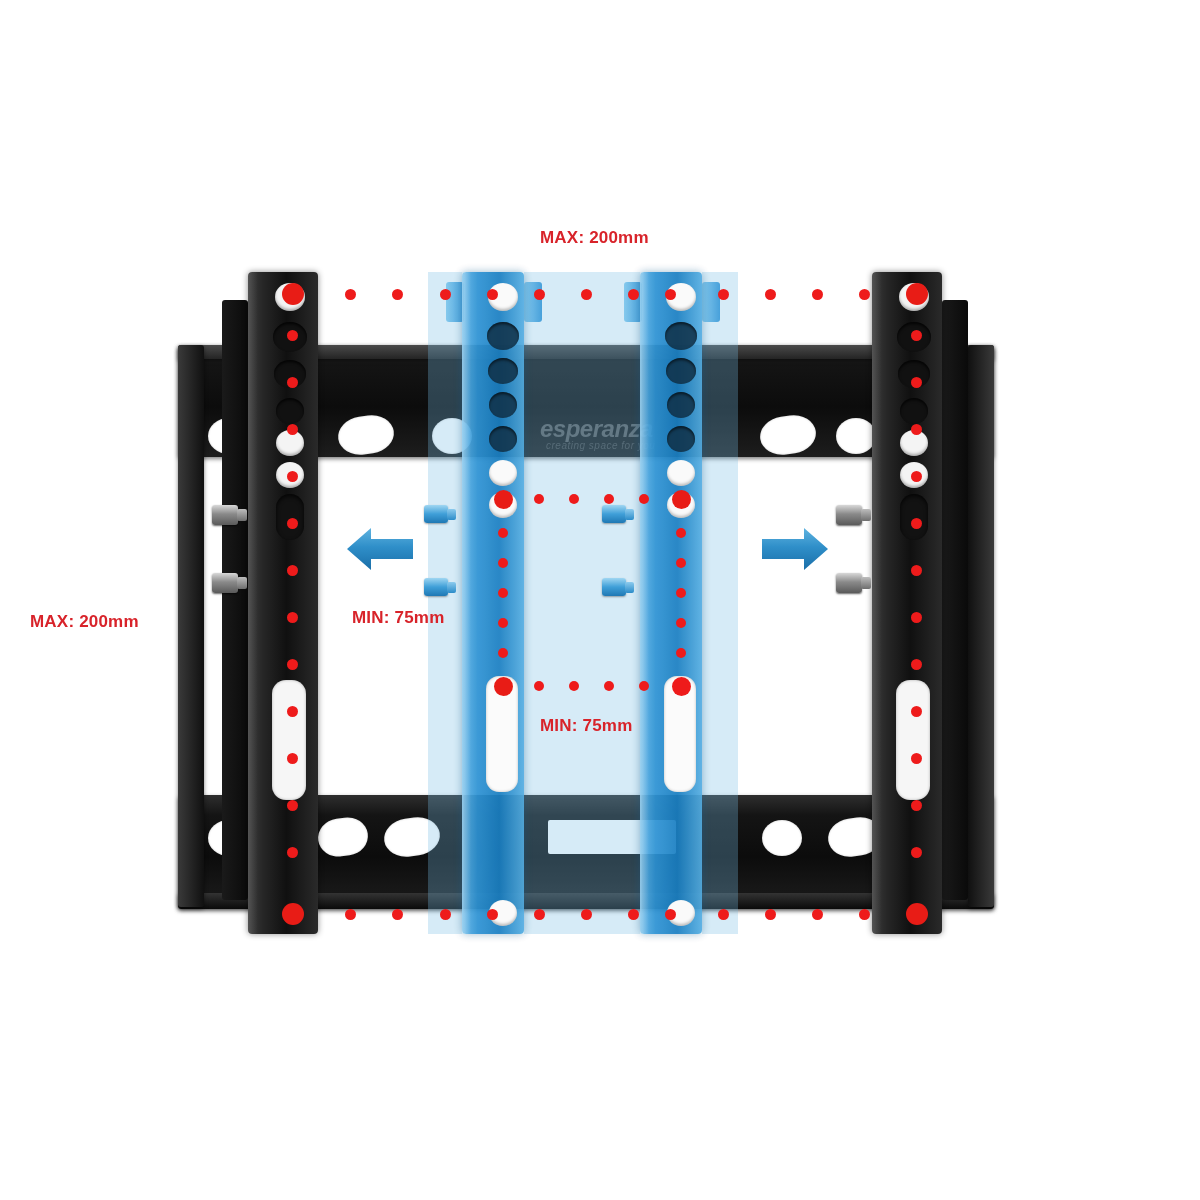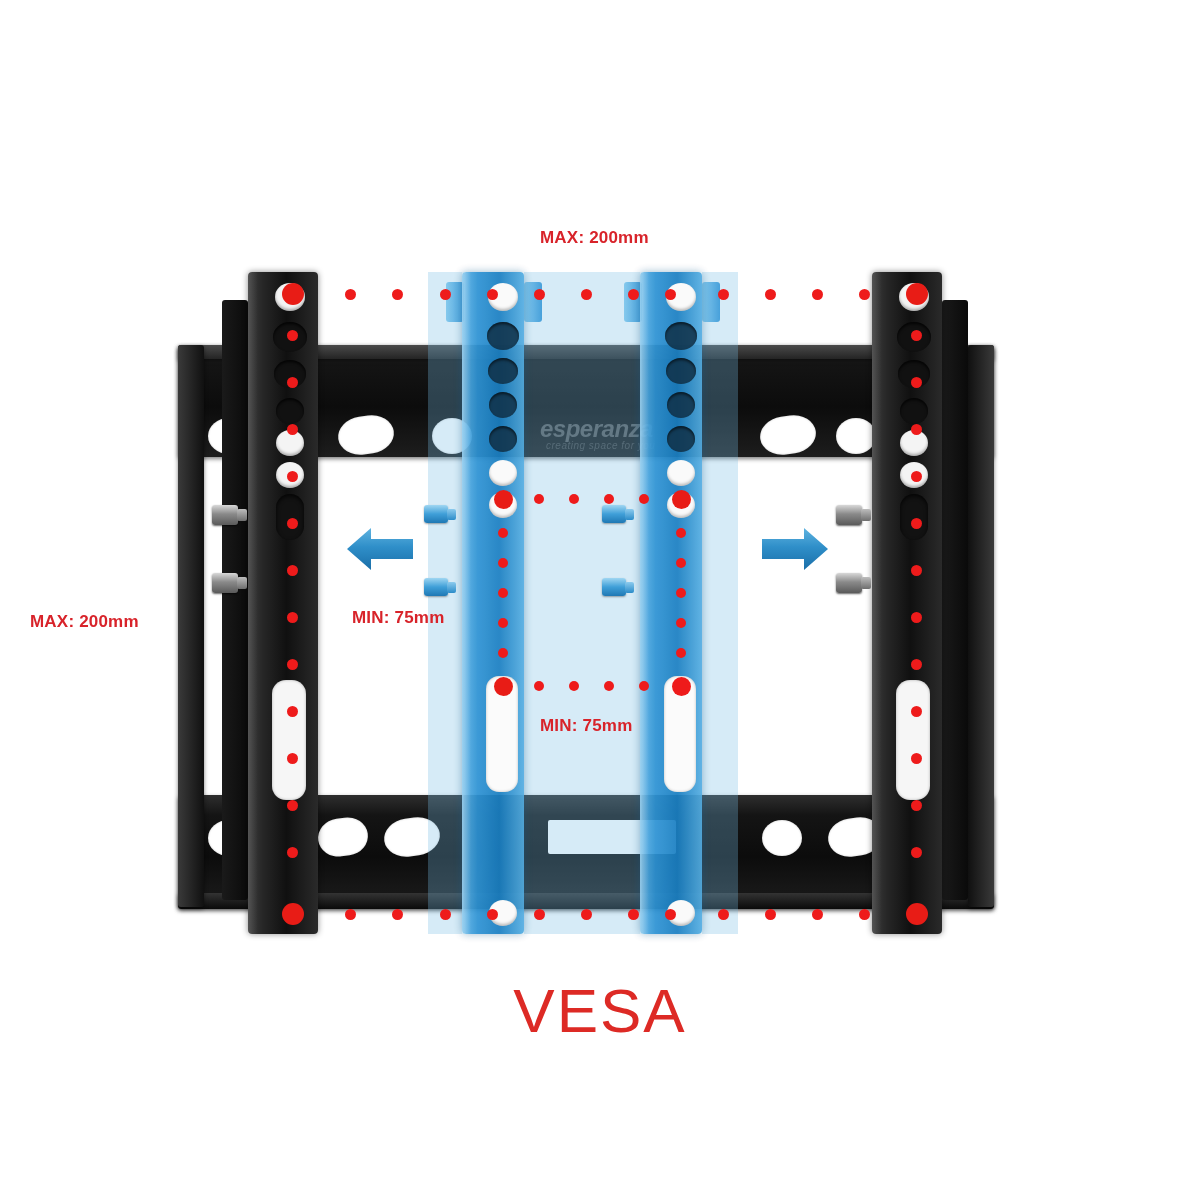--- a/index.html
+++ b/index.html
@@ -378,15 +378,14 @@
       </linearGradient>
     </defs>
     <path d="M68,27 L44,6 L44,17 L2,17 L2,37 L44,37 L44,48 Z" fill="url(#gr)"></path>
   </svg>
 
   <div class="label" id="label-max-top">MAX: 200mm</div>
   <div class="label" id="label-max-left">MAX: 200mm</div>
   <div class="label" id="label-min-upper">MIN: 75mm</div>
   <div class="label" id="label-min-lower">MIN: 75mm</div>
 
-  <div id="vesa-title">VESA</div>
 
 </div>
 
 </body></html>

